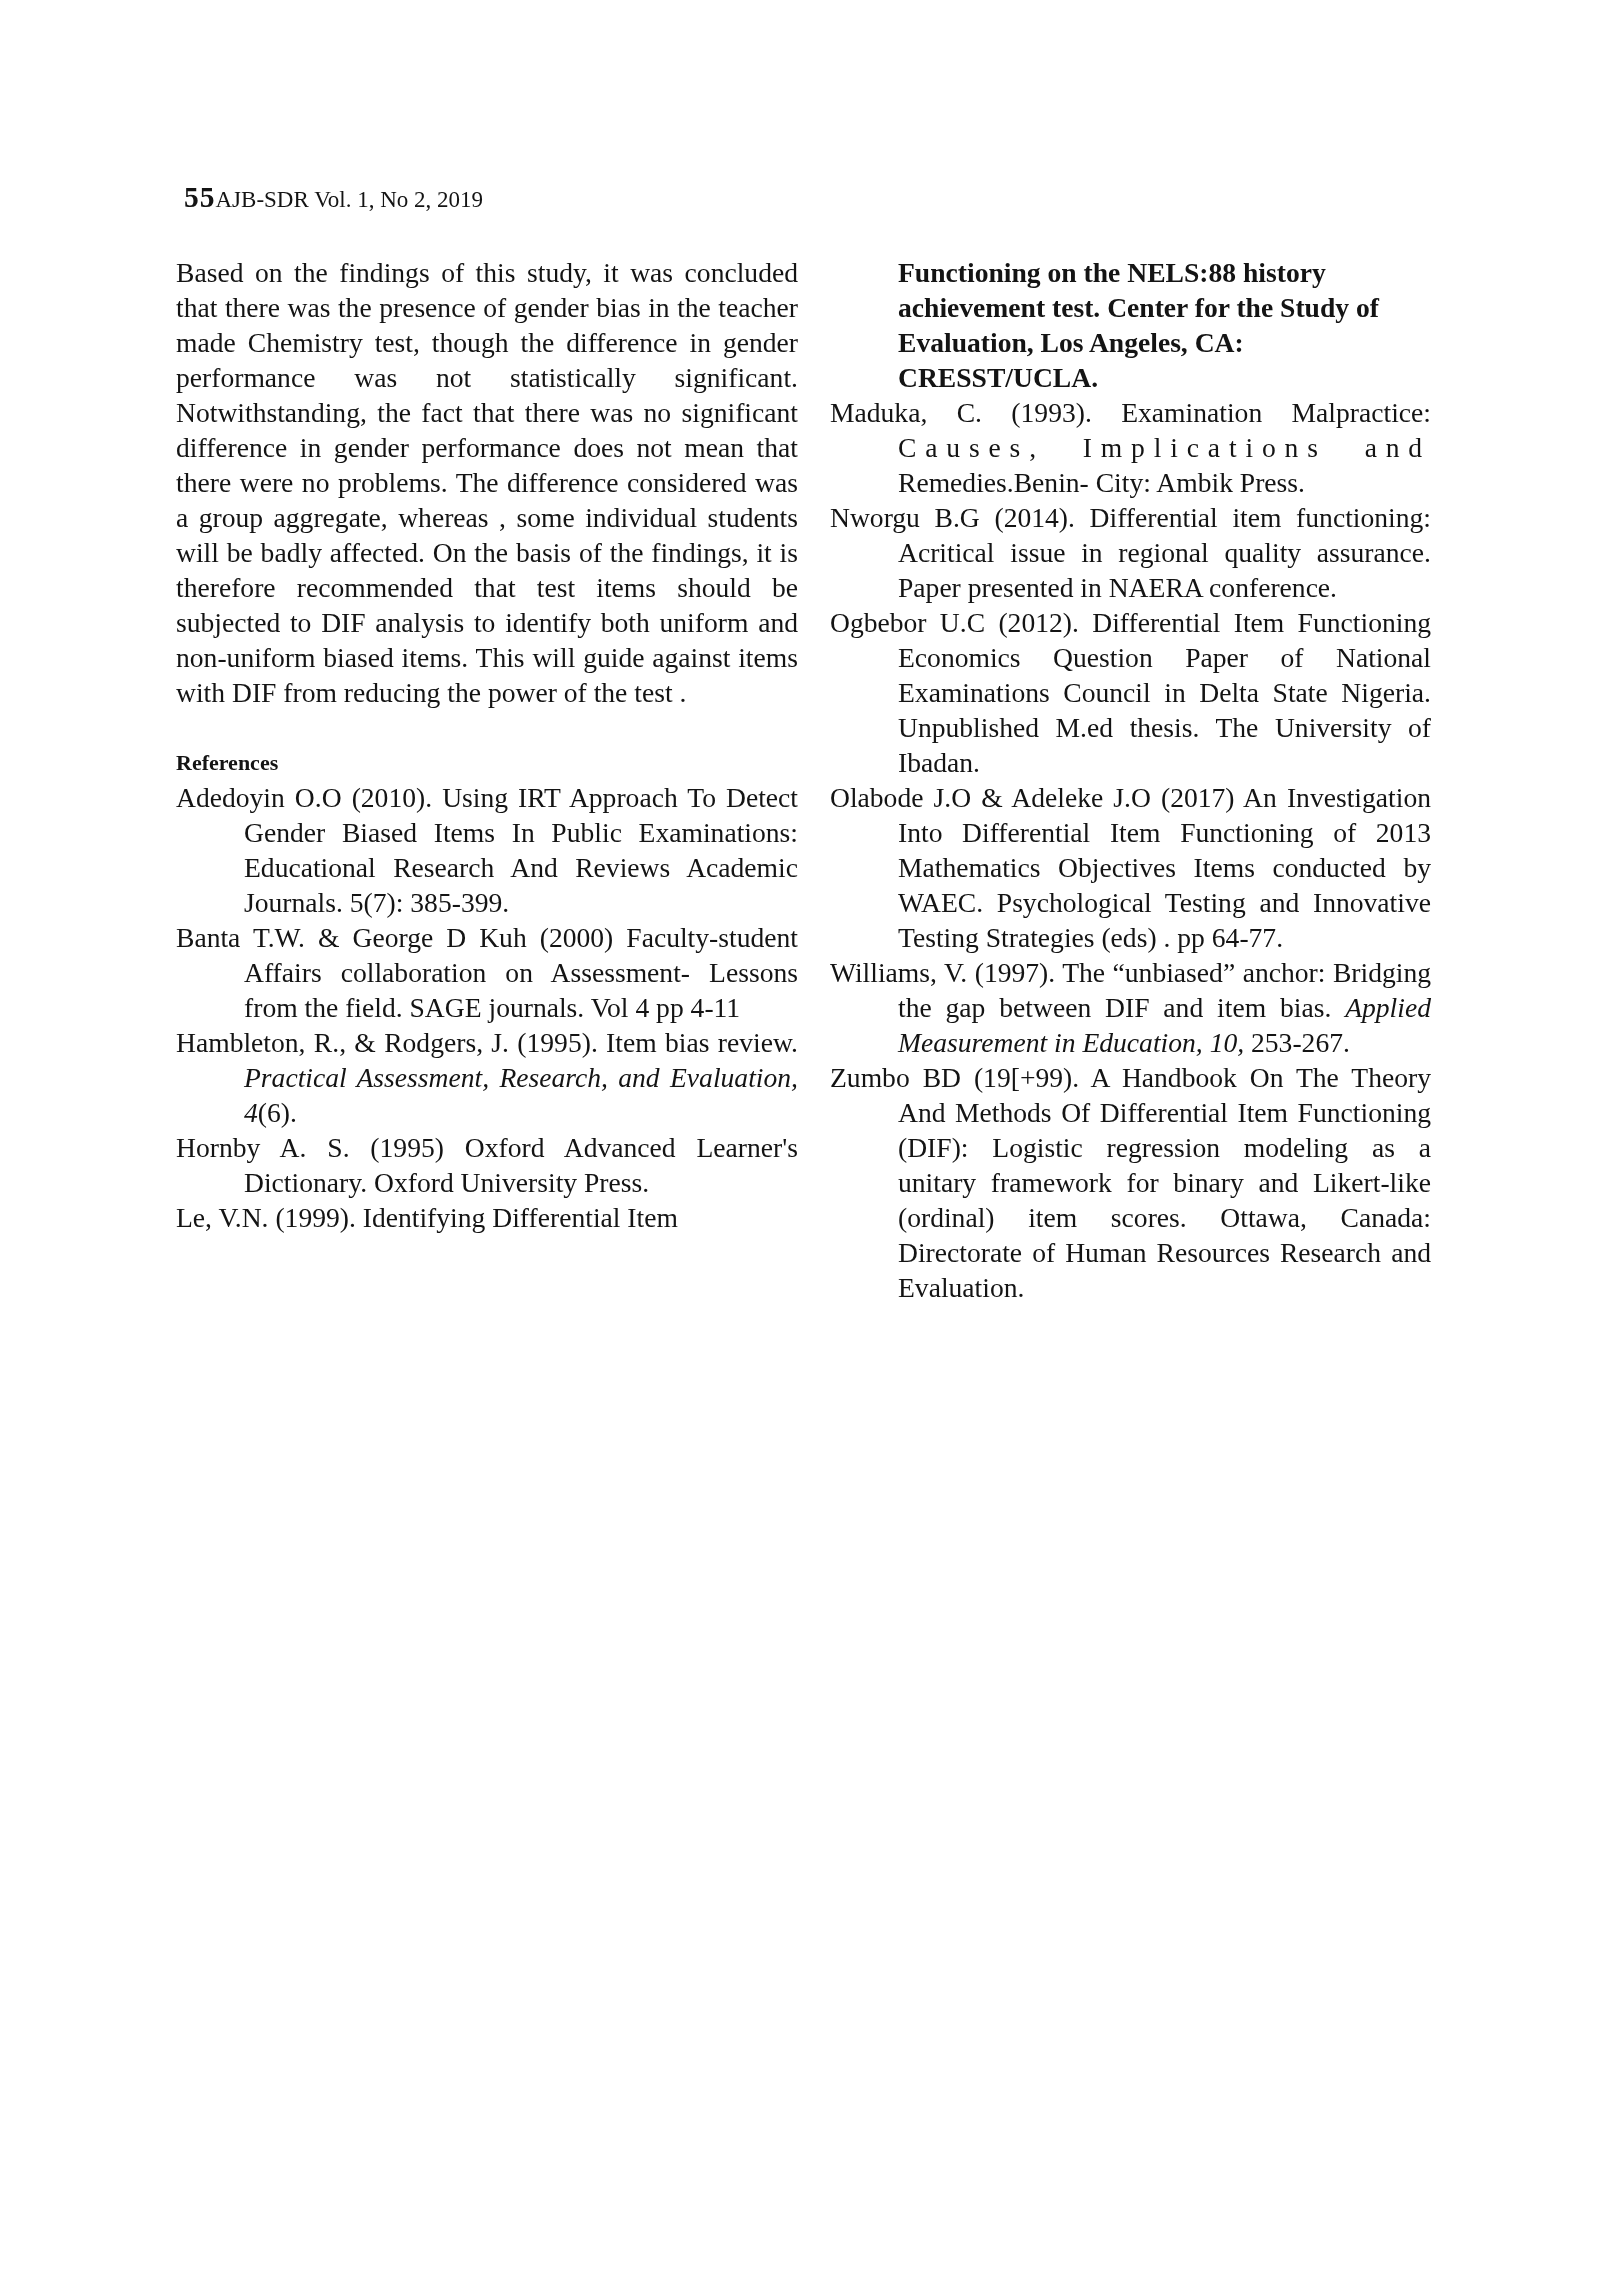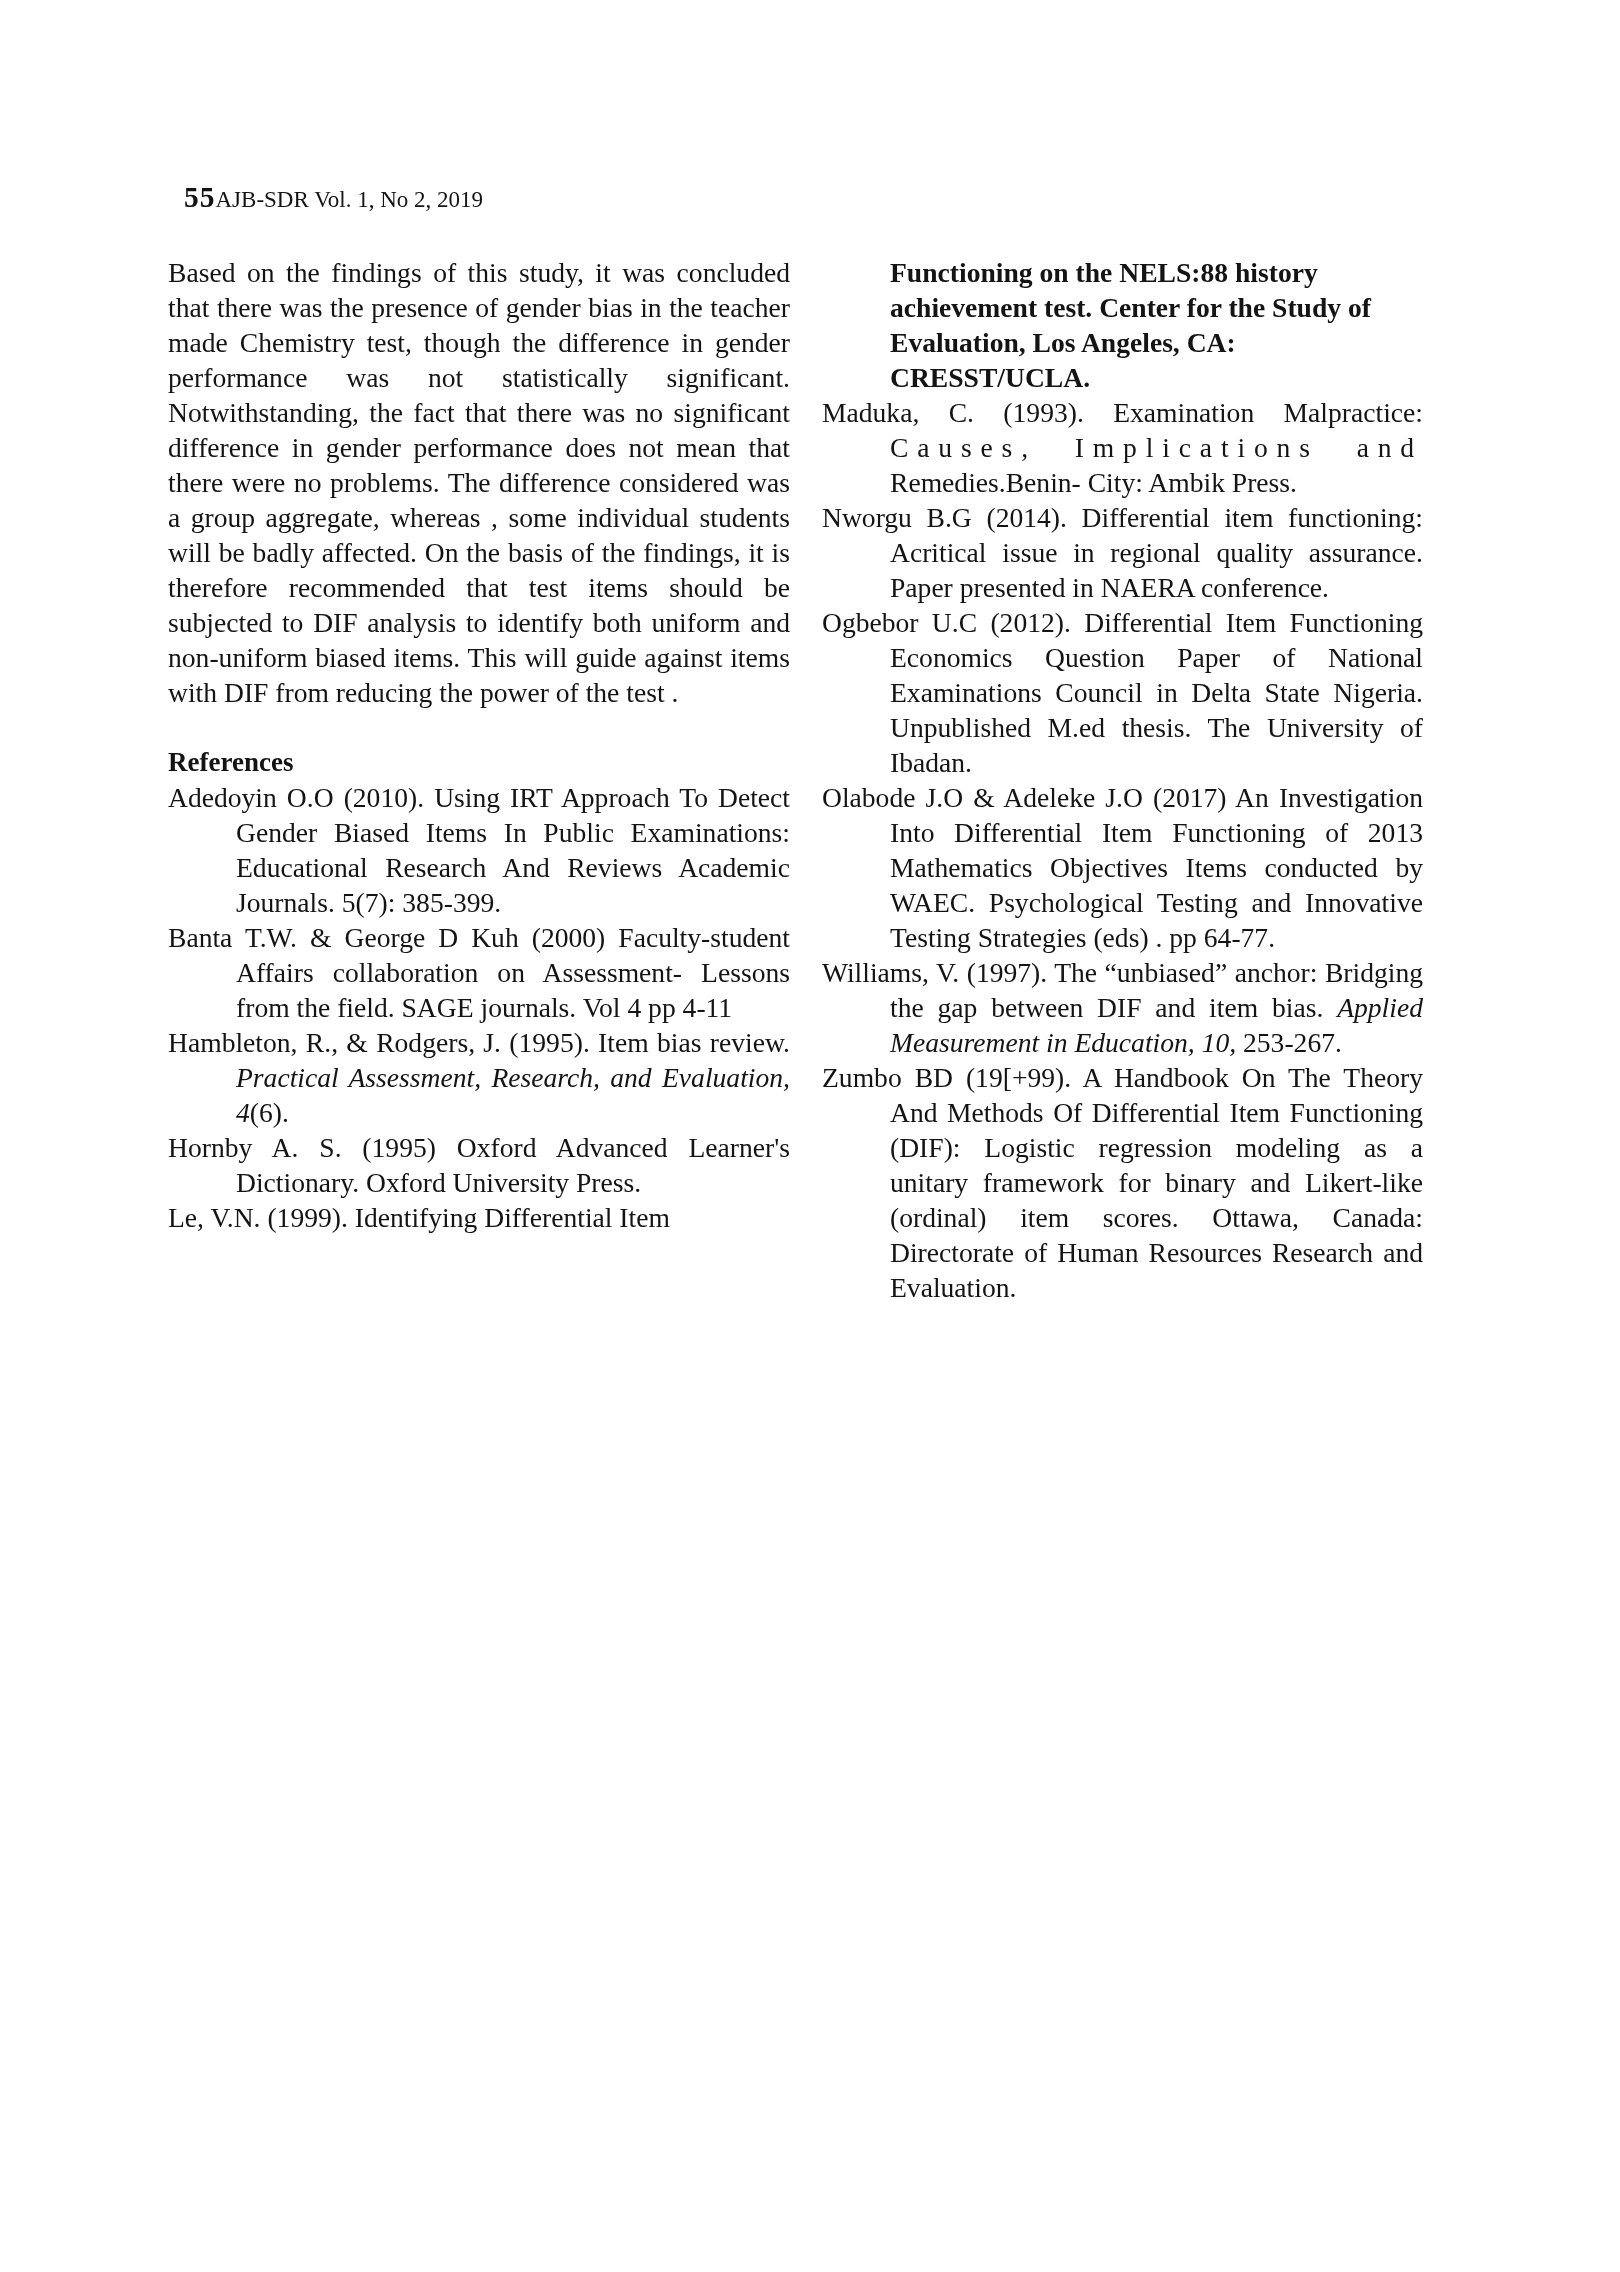--- a/index.html
+++ b/index.html
@@ -25,32 +25,32 @@
     font-weight: bold;
     font-size: 29.5px;
     letter-spacing: 1px;
   }
   .journal-info {
     font-size: 23px;
   }
   .columns {
     position: absolute;
     top: 255px;
-    left: 168px;
+    left: 176px;
     width: 1255px;
     display: flex;
     gap: 32px;
   }
   .col { font-size: 27.6px; line-height: 35px; }
   .col-left  { width: 623px; }
   .col-right { width: 602px; }
   p { margin: 0; text-align: justify; }
   .body-par { text-align: justify; }
   .refs-heading {
-    font-size: 27px;
+    font-size: 22px;
     line-height: 35px;
     font-weight: bold;
     margin: 35px 0 0 0;
   }
   .ref {
     padding-left: 68px;
     text-indent: -68px;
   }
   .continuation {
     padding-left: 68px;

